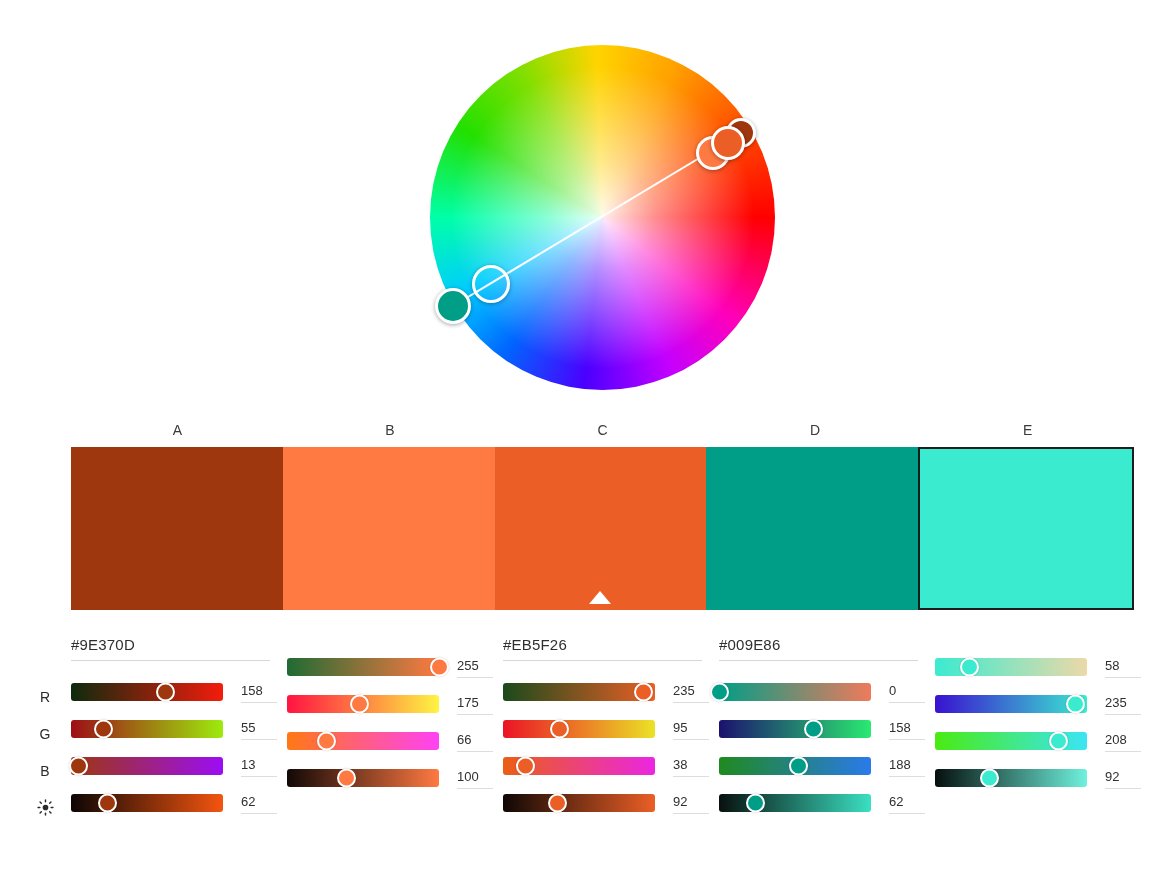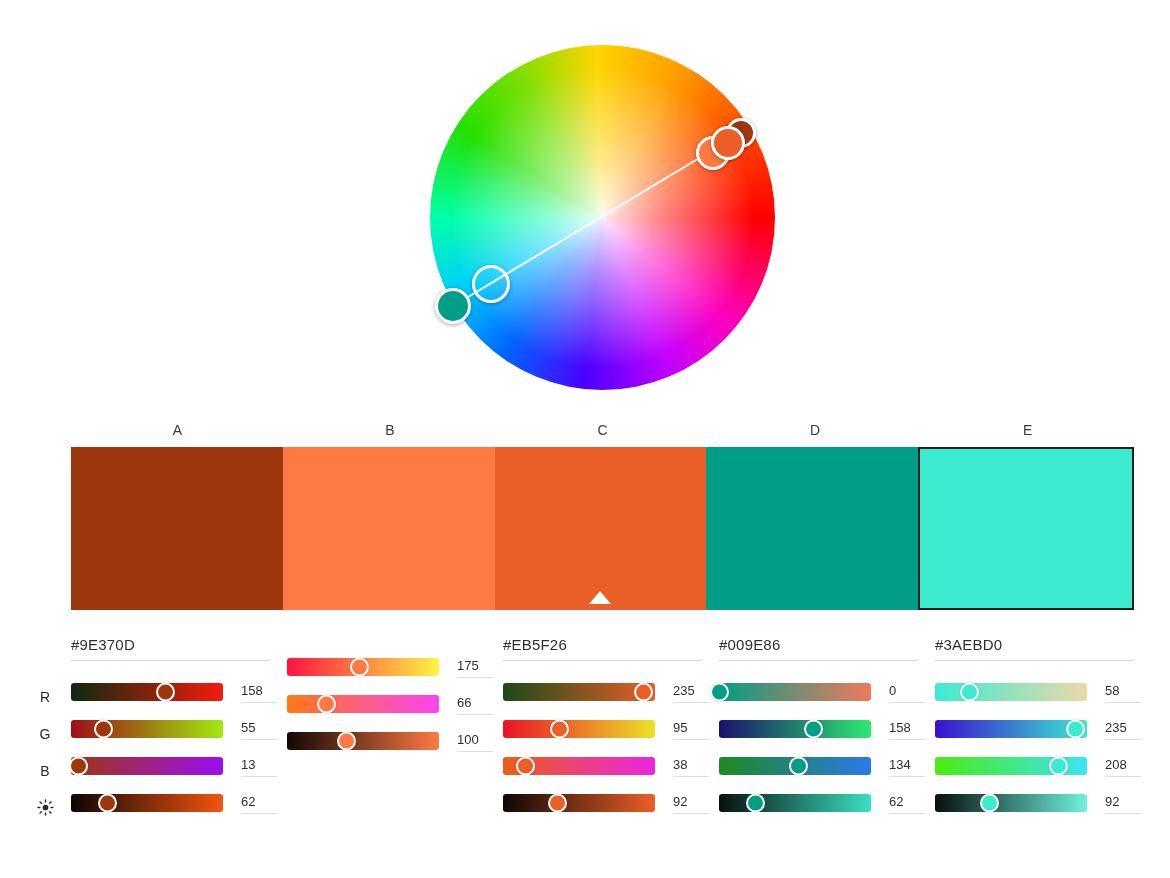--- a/index.html
+++ b/index.html
@@ -264,20 +264,26 @@
           <div class="track" style="background: linear-gradient(to right, rgb(12, 5, 4), rgb(244, 85, 15));">
             <div class="knob" style="left: 24.3137%; background: rgb(158, 55, 13);"></div>
           </div>
           <div class="value">62</div>
         </div>
       </div>
     </div>
     <div class="column">
       <div class="slider-rows">
         <div class="slider-row">
+          <div class="track" style="background: linear-gradient(to right, rgb(31, 107, 51), rgb(255, 121, 66));">
+            <div class="knob" style="left: 100%; background: rgb(255, 121, 66);"></div>
+          </div>
+          <div class="value">255</div>
+        </div>
+        <div class="slider-row">
           <div class="track" style="background: linear-gradient(to right, rgb(255, 19, 66), rgb(255, 244, 66));">
             <div class="knob" style="left: 47.451%; background: rgb(255, 121, 66);"></div>
           </div>
           <div class="value">175</div>
         </div>
         <div class="slider-row">
           <div class="track" style="background: linear-gradient(to right, rgb(255, 121, 19), rgb(255, 66, 244));">
             <div class="knob" style="left: 25.8824%; background: rgb(255, 121, 66);"></div>
           </div>
           <div class="value">66</div>
@@ -331,32 +337,31 @@
         <div class="slider-row">
           <div class="track" style="background: linear-gradient(to right, rgb(27, 17, 110), rgb(42, 234, 113));">
             <div class="knob" style="left: 61.9608%; background: rgb(0, 158, 134);"></div>
           </div>
           <div class="value">158</div>
         </div>
         <div class="slider-row">
           <div class="track" style="background: linear-gradient(to right, rgb(31, 138, 31), rgb(42, 122, 234));">
             <div class="knob" style="left: 52.549%; background: rgb(0, 158, 134);"></div>
           </div>
-          <div class="value">134</div>
+          <div class="value">188</div>
         </div>
         <div class="slider-row">
           <div class="track" style="background: linear-gradient(to right, rgb(8, 16, 14), rgb(58, 224, 194));">
             <div class="knob" style="left: 24.3137%; background: rgb(0, 158, 134);"></div>
           </div>
           <div class="value">62</div>
         </div>
       </div>
     </div>
     <div class="column">
-      <div class="hex-field">#3AEBD0</div>
       <div class="slider-rows">
         <div class="slider-row">
           <div class="track" style="background: linear-gradient(to right, rgb(58, 235, 208), rgb(236, 217, 168));">
             <div class="knob" style="left: 22.7451%; background: rgb(58, 235, 208);"></div>
           </div>
           <div class="value">58</div>
         </div>
         <div class="slider-row">
           <div class="track" style="background: linear-gradient(to right, rgb(58, 17, 208), rgb(58, 235, 208));">
             <div class="knob" style="left: 92.1569%; background: rgb(58, 235, 208);"></div>

